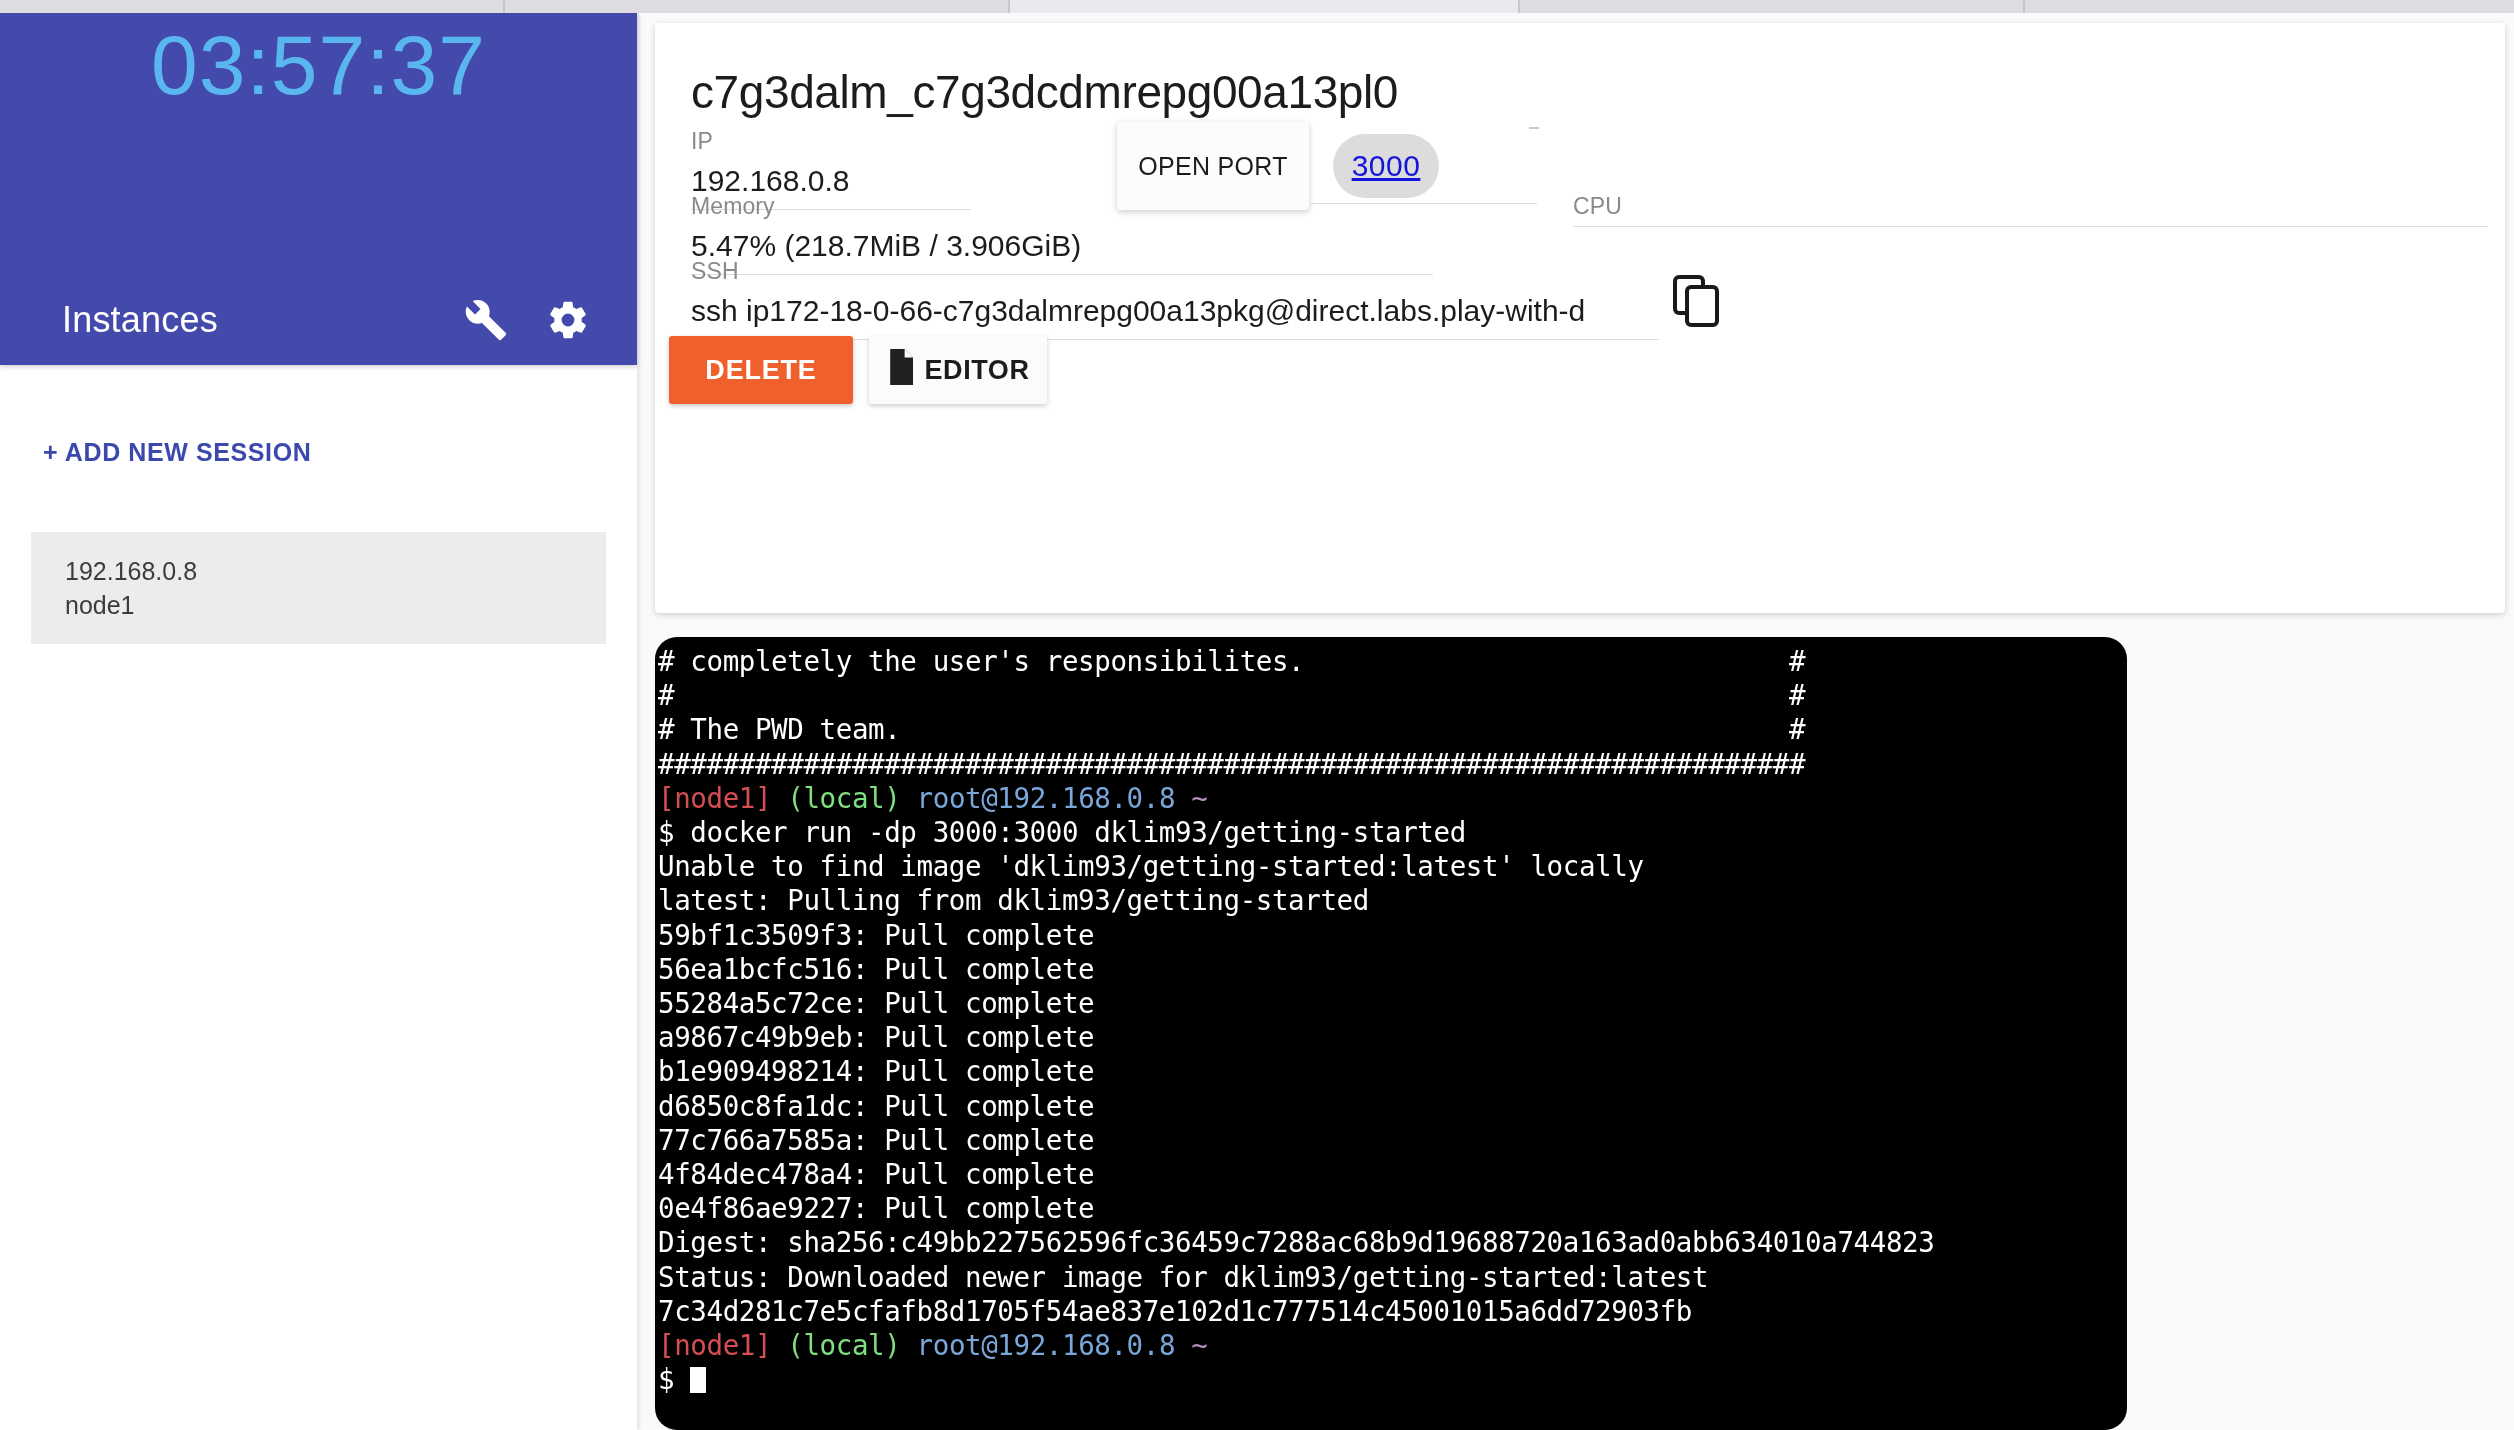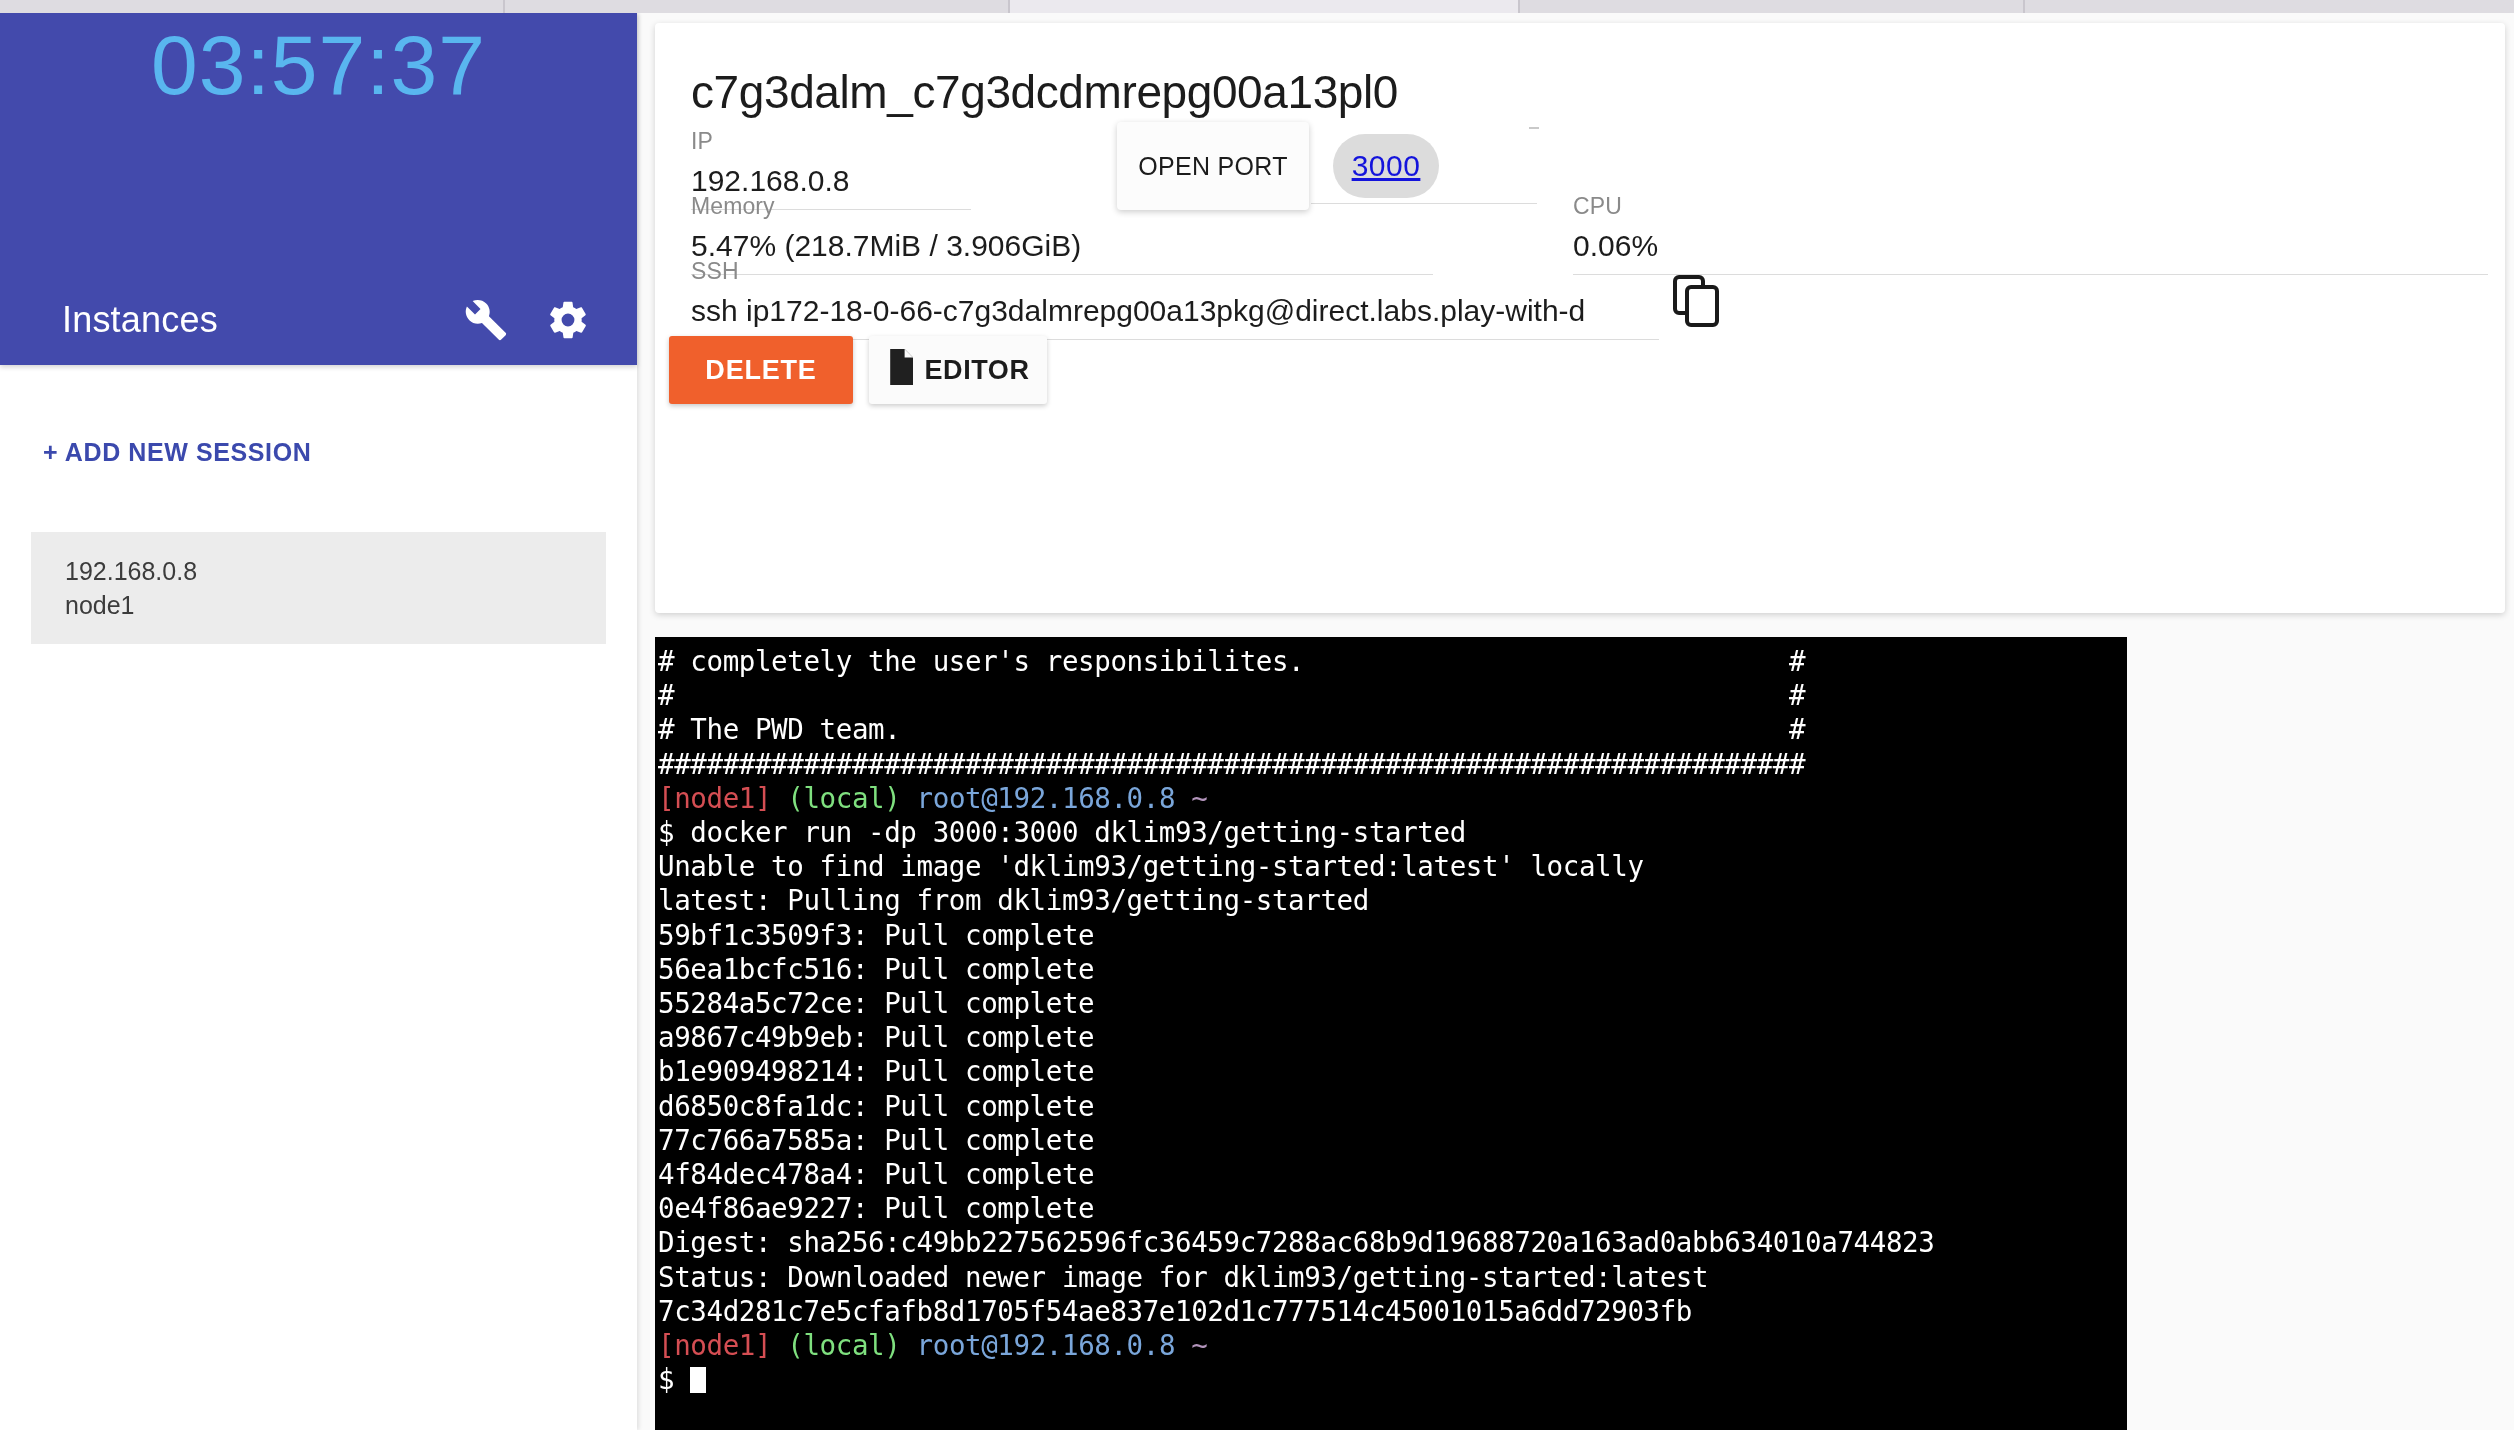--- a/index.html
+++ b/index.html
@@ -232,20 +232,21 @@
   #editor-btn svg { width: 30px; height: 36px; fill: #202020; }
 
   
   #terminal {
     position: absolute; top: 624px; left: 18px;
     width: 1472px; height: 793px;
     background: #000;
     overflow: hidden;
     padding: 7px 16px 0 3px;
     cursor: text;
+    border-radius: 22px;
   }
   #term-lines {
     font-family: "DejaVu Sans Mono", "Liberation Mono", monospace;
     font-size: 27.5px;
     line-height: 34.2px;
     color: #ffffff;
     white-space: pre;
     letter-spacing: -0.4px;
   }
   .t-red     { color: #d54e53; }
@@ -326,21 +327,20 @@
       </div>
 
       <div class="field" id="field-memory">
         <div class="flabel">Memory</div>
         <div class="fvalue">5.47% (218.7MiB / 3.906GiB)</div>
         <div class="fline"></div>
       </div>
 
       <div class="field" id="field-cpu">
         <div class="flabel">CPU</div>
-        <div class="fvalue">0.06%</div>
         <div class="fline"></div>
       </div>
 
       <div class="field" id="field-ssh">
         <div class="flabel">SSH</div>
         <div class="fvalue">ssh ip172-18-0-66-c7g3dalmrepg00a13pkg@direct.labs.play-with-d</div>
         <div class="fline"></div>
       </div>
 
       <div id="copy-icon">

